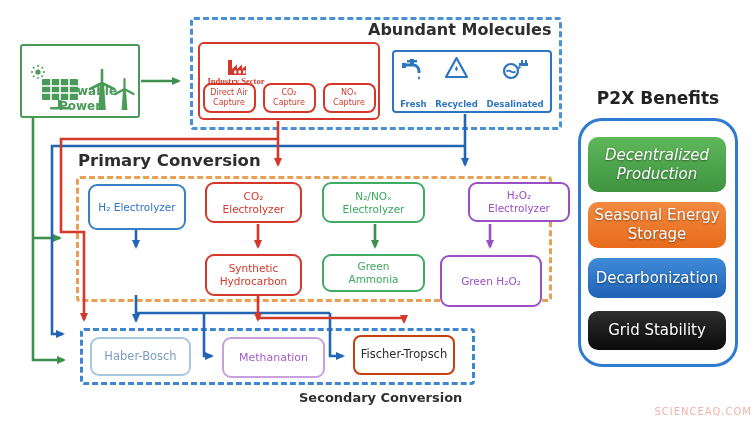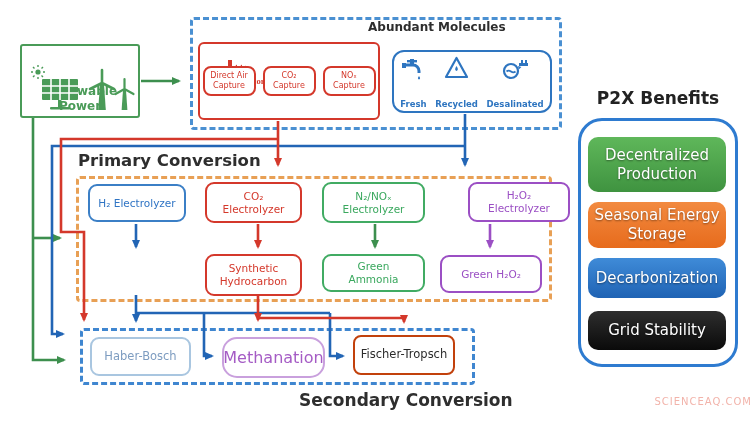--- a/index.html
+++ b/index.html
@@ -5,62 +5,62 @@
   html,body{margin:0;padding:0;background:#fff;}
   body{font-family:"DejaVu Sans","Liberation Sans",sans-serif;}
   .stage{position:relative;width:754px;height:423px;background:#ffffff;overflow:hidden;}
   .stage *{box-sizing:border-box;}
   svg.connectors{position:absolute;left:0;top:0;z-index:2;}
   .section{position:absolute;border-radius:4px;z-index:1;background:transparent;}
   .sec-abundant{left:190px;top:17px;width:372px;height:113px;border:3px dashed #4a90d2;}
   .sec-primary{left:76px;top:176px;width:476px;height:126px;border:3px dashed #e8a055;}
   .sec-secondary{left:80px;top:328px;width:395px;height:57px;border:3px dashed #3f86d0;}
   .sec-title{position:absolute;color:#2e2e2e;font-weight:bold;z-index:3;white-space:nowrap;}
-  .t-abundant{left:368px;top:20px;font-size:12px;}
+  .t-abundant{left:368px;top:20px;font-size:16px;}
   .t-primary{left:78px;top:151px;font-size:16.5px;}
-  .t-secondary{left:299px;top:390px;font-size:17px;}
+  .t-secondary{left:299px;top:390px;font-size:13px;}
   .node{position:absolute;z-index:3;background:#fff;display:flex;align-items:center;justify-content:center;
         text-align:center;border-radius:9px;line-height:1.2;white-space:pre-line;font-size:10.5px;}
   .b-blue{border:2px solid #3b7fc6;color:#2f74c4;}
   .b-red{border:2px solid #d4382b;color:#d4382b;}
   .b-green{border:2px solid #41ab63;color:#3aa85e;}
   .b-purple{border:2px solid #9b4fc4;color:#9b4fc4;}
   .b-steel{border:2px solid #a9c6e0;color:#7d9cc0;}
   .b-lilac{border:2px solid #c9a0dd;color:#a55cc5;}
   .b-black{border:2px solid #c2410c;color:#2b2b2b;}
   .renewable{left:20px;top:44px;width:120px;height:74px;border:2.5px solid #4a9b58;border-radius:3px;
              display:flex;flex-direction:column;align-items:center;justify-content:flex-end;padding-bottom:3px;}
   .renewable .lbl{color:#4a9b58;font-weight:bold;font-size:12px;}
   .renewable .icons{position:absolute;top:5px;left:6px;}
   .redbox{left:198px;top:42px;width:182px;height:78px;border:2.5px solid #d4382b;border-radius:6px;padding:2px;}
   .redbox .row1{position:absolute;left:0;top:4px;width:100%;height:38px;display:flex;}
   .grp{display:flex;flex-direction:column;align-items:center;justify-content:flex-end;}
   .grp .glbl{color:#d4382b;font-weight:bold;font-size:8.5px;white-space:nowrap;}
   .grp-ind{width:72px;font-family:Liberation Serif, serif;}
   .grp-ele{width:106px;}
   .icons-row{display:flex;gap:6px;align-items:flex-end;}
-  .chips{position:absolute;left:0;bottom:22px;width:100%;display:flex;justify-content:center;gap:7px;}
+  .chips{position:absolute;left:0;bottom:5px;width:100%;display:flex;justify-content:center;gap:7px;}
   .chip{border:2px solid #d4382b;color:#d4382b;border-radius:8px;background:#fff;width:53px;height:30px;
         display:flex;align-items:center;justify-content:center;text-align:center;font-size:8px;line-height:1.25;white-space:pre-line;}
-  .waterbox{left:392px;top:50px;width:160px;height:63px;border:2.5px solid #2e75c0;border-radius:12px;
+  .waterbox{left:392px;top:50px;width:160px;height:63px;border:2.5px solid #2e75c0;border-radius:4px;
             display:flex;align-items:stretch;justify-content:space-around;padding:4px 2px 2px 2px;}
   .wcol{display:flex;flex-direction:column;align-items:center;justify-content:space-between;}
   .wcol .wlbl{color:#2e75c0;font-weight:bold;font-size:8.5px;white-space:nowrap;}
   .benefits-title{position:absolute;left:578px;top:88px;width:160px;text-align:center;
                   font-size:17px;font-weight:bold;color:#222;z-index:3;}
   .benefits-panel{position:absolute;left:578px;top:118px;width:160px;height:249px;
                   border:3px solid #2e7bd0;border-radius:24px;z-index:3;background:#fff;}
   .pill{position:absolute;left:588px;width:138px;z-index:4;border-radius:10px;color:#fff;
         display:flex;align-items:center;justify-content:center;text-align:center;font-size:15px;
         line-height:1.25;white-space:pre-line;text-shadow:0 1px 2px rgba(0,0,0,0.45);}
-  .pill1{top:137px;height:55px;background:linear-gradient(#5fb75a,#3f9340);}
+  .pill1{top:137px;height:55px;background:linear-gradient(#5fb75a,#3f9340);font-style:italic;}
   .pill2{top:202px;height:46px;background:linear-gradient(#f28a40,#e76b1c);}
   .pill3{top:258px;height:40px;background:linear-gradient(#3f8bd8,#1f63b4);}
   .pill4{top:311px;height:39px;background:linear-gradient(#2e2e2e,#0a0a0a);}
-  .watermark{position:absolute;right:2px;bottom:16px;color:#f2b3aa;font-size:10px;letter-spacing:1px;z-index:5;}
+  .watermark{position:absolute;right:2px;bottom:6px;color:#f2b3aa;font-size:10px;letter-spacing:1px;z-index:5;}
 </style>
 </head>
 <body>
 
 <div class="stage">
 
   <svg class="connectors" width="754" height="423" viewBox="0 0 754 423">
     <defs>
       <marker id="ag" markerWidth="10" markerHeight="10" refX="7" refY="4" orient="auto" markerUnits="userSpaceOnUse">
         <path d="M0,0 L9,4 L0,8 Z" fill="#3d8f4e"></path>
@@ -184,36 +184,36 @@
       <svg width="30" height="24" viewBox="0 0 30 24">
         <path d="M19,2 V7 h2 V4 h2 v3 h2 V4 h2 v3 h1 V10 h-9 z" fill="#2e75c0"></path>
         <circle cx="11" cy="15" r="7" fill="none" stroke="#2e75c0" stroke-width="2.2"></circle>
         <path d="M6.5,15.5 q2,-1.8 4.5,0 q2.5,1.8 4.5,0" fill="none" stroke="#2e75c0" stroke-width="1.8"></path>
         <path d="M18,10 l3.4,1 l-2.6,2.4 z" fill="#2e75c0"></path>
       </svg>
       <span class="wlbl">Desalinated</span>
     </div>
   </div>
 
-  <div class="node b-blue" style="left:88px;top:184px;width:98px;height:38px;">H₂ Electrolyzer</div>
+  <div class="node b-blue" style="left:88px;top:184px;width:98px;height:46px;">H₂ Electrolyzer</div>
   <div class="node b-red" style="left:205px;top:182px;width:97px;height:41px;">CO₂
 Electrolyzer</div>
   <div class="node b-green" style="left:322px;top:182px;width:103px;height:41px;">N₂/NOₓ
 Electrolyzer</div>
   <div class="node b-purple" style="left:440px;top:182px;width:102px;height:40px;margin-left:28px;">H₂O₂
 Electrolyzer</div>
 
   <div class="node b-red" style="left:205px;top:254px;width:97px;height:42px;">Synthetic
 Hydrocarbon</div>
   <div class="node b-green" style="left:322px;top:254px;width:103px;height:38px;">Green
 Ammonia</div>
-  <div class="node b-purple" style="left:440px;top:255px;width:102px;height:38px;">Green H₂O₂</div>
+  <div class="node b-purple" style="left:440px;top:255px;width:102px;height:52px;">Green H₂O₂</div>
 
   <div class="node b-steel" style="left:90px;top:337px;width:101px;height:39px;font-size:11.5px;">Haber-Bosch</div>
-  <div class="node b-lilac" style="left:222px;top:337px;width:103px;height:41px;font-size:16px;border-radius:15px;">Methanation</div>
+  <div class="node b-lilac" style="left:222px;top:337px;width:103px;height:41px;font-size:11px;">Methanation</div>
   <div class="node b-black" style="left:353px;top:335px;width:102px;height:40px;font-size:11.5px;border-radius:8px;">Fischer-Tropsch</div>
 
   <div class="benefits-title">P2X Benefits</div>
   <div class="benefits-panel"></div>
   <div class="pill pill1">Decentralized
 Production</div>
   <div class="pill pill2">Seasonal Energy
 Storage</div>
   <div class="pill pill3">Decarbonization</div>
   <div class="pill pill4">Grid Stability</div>

